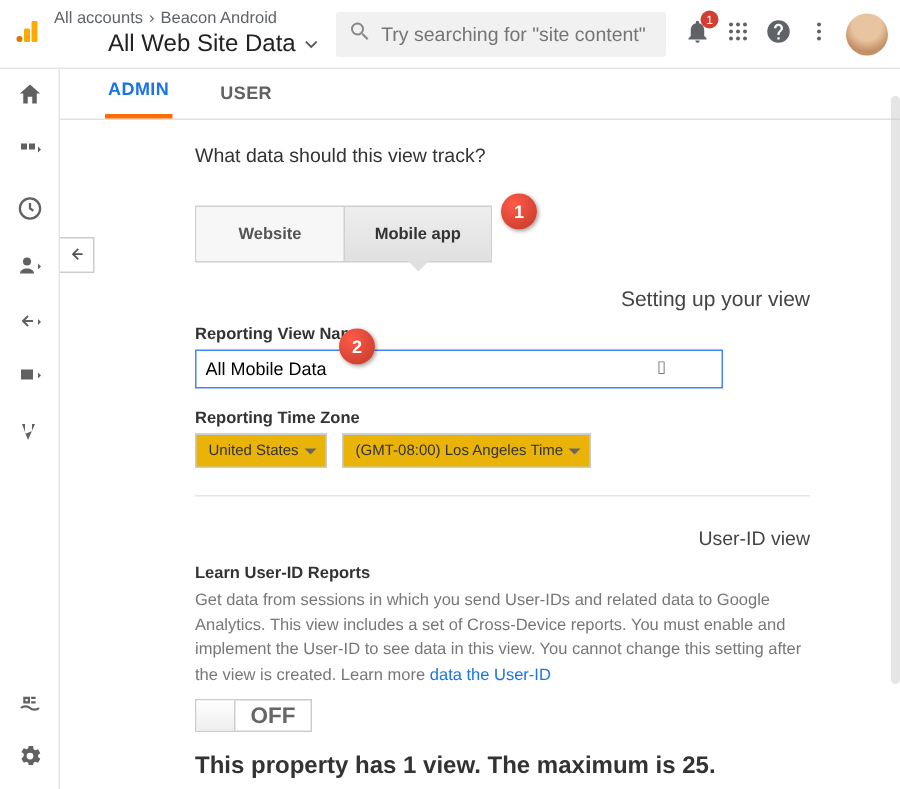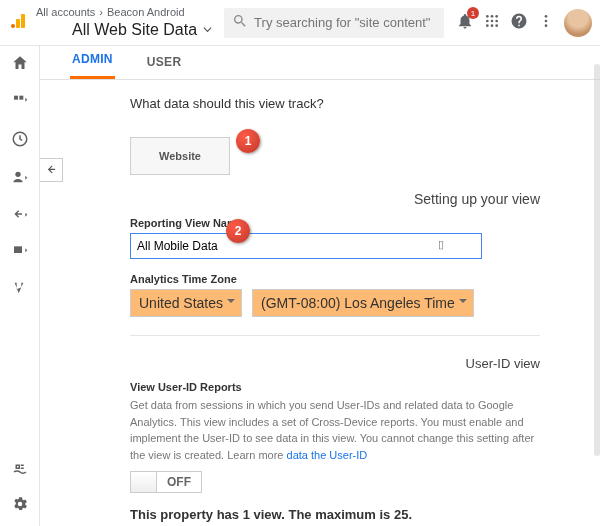--- a/index.html
+++ b/index.html
@@ -41,33 +41,33 @@
   .segbtn.sel { background: linear-gradient(#eee,#e0e0e0); color: #333; position: relative; }
   .segbtn.sel::after { content: ""; position: absolute; bottom: -7px; left: 50%; transform: translateX(-50%); border-left: 7px solid transparent; border-right: 7px solid transparent; border-top: 7px solid #e0e0e0; }
 
   .section-title { font-size: 14px; color: #444; margin-bottom: 10px; padding-top: 8px; text-align: right; }
   .label { font-size: 11px; font-weight: 700; color: #333; margin-bottom: 4px; }
   .textin { width: 352px; border: 1px solid #4285f4; padding: 5px 30px 5px 6px; font-size: 12px; outline: none; }
   .inwrap { position: relative; width: 320px; margin-bottom: 14px; }
   .inwrap .tag { position: absolute; right: 6px; top: 5px; color: #777; font-size: 11px; }
 
   .selects { display: flex; gap: 10px; margin-bottom: 18px; }
-  .selbox { border: 1px solid #ccc; background: #fdba74; padding: 5px 18px 5px 8px; font-size: 14px; color: #333; position: relative; cursor: pointer; }
+  .selbox { border: 1px solid #ccc; background: #eab308; padding: 5px 18px 5px 8px; font-size: 10px; color: #333; position: relative; cursor: pointer; }
   .selbox::after { content: ""; position: absolute; right: 6px; top: 9px; border-left: 4px solid transparent; border-right: 4px solid transparent; border-top: 4px solid #666; }
 
   hr.sep { border: none; border-top: 1px solid #e5e5e5; margin: 4px 0 12px 0; }
 
   .help { font-size: 11px; color: #777; line-height: 1.5; margin-bottom: 8px; }
   .help a { color: #1a73e8; cursor: pointer; }
 
   .toggle { display: inline-flex; align-items: center; border: 1px solid #ccc; height: 22px; margin-bottom: 14px; }
   .toggle .knob { width: 26px; height: 100%; background: linear-gradient(#fff,#eee); border-right: 1px solid #ccc; }
-  .toggle .state { padding: 0 10px; font-size: 12px; font-weight: 700; color: #666; }
-
-  .maxline { font-size: 13px; font-weight: 700; color: #333; margin-bottom: 22px; }
+  .toggle .state { padding: 0 10px; font-size: 15px; font-weight: 700; color: #666; }
+
+  .maxline { font-size: 16px; font-weight: 700; color: #333; margin-bottom: 22px; }
 
   .redcircle { position: absolute; width: 24px; height: 24px; border-radius: 50%; background: radial-gradient(circle at 35% 30%, #ff5a47, #c0392b); color: #fff; font-size: 12px; font-weight: 700; display: flex; align-items: center; justify-content: center; box-shadow: 1px 1px 3px rgba(0,0,0,0.4); z-index: 4; }
 
   .vscroll { position: absolute; right: 0; top: 18px; bottom: 70px; width: 6px; background: #ccc; border-radius: 3px; opacity: 0.5; }
 
   .chev { display: inline-block; transform: translateY(1px); }
 </style>
 </head>
 <body>
 
@@ -190,41 +190,42 @@
           <path d="M14 5l-6 6 6 6M8 11h11"></path>
         </svg>
     </div>
 
     <div class="content">
       <div class="q">What data should this view track?</div>
 
       <div style="position:relative; display:inline-block;">
         <div class="seg">
           <div class="segbtn">Website</div>
+          <div class="segbtn sel">Mobile app</div>
         </div>
         <div class="redcircle" style="top:-8px; right:-30px;">1</div>
       </div>
 
       <div class="section-title">Setting up your view</div>
       <div class="label">Reporting View Name</div>
       <div class="inwrap" style="position:relative;">
         <input class="textin" value="All Mobile Data" style="">
         <span class="tag">▯</span>
         <div class="redcircle" style="top:-14px; left:96px;">2</div>
       </div>
 
-      <div class="label">Analytics Time Zone</div>
+      <div class="label">Reporting Time Zone</div>
       <div class="selects">
         <div class="selbox">United States</div>
         <div class="selbox">(GMT-08:00) Los Angeles Time</div>
       </div>
 
       <hr class="sep">
       <div class="section-title" style="font-size:13px;">User-ID view</div>
-      <div class="label" style="margin-top:6px;">View User-ID Reports</div>
+      <div class="label" style="margin-top:6px;">Learn User-ID Reports</div>
       <div class="help">
         <span>Get data from sessions in which you send User-IDs and related data to Google Analytics. This view includes a set of Cross-Device reports. You must enable and implement the User-ID to see data in this view. You cannot change this setting after the view is created. Learn more </span><a>data the User-ID</a>
       </div>
       <div class="toggle">
         <div class="knob"></div>
         <div class="state">OFF</div>
       </div>
 
       <div class="maxline">This property has 1 view. The maximum is 25.</div>
       

